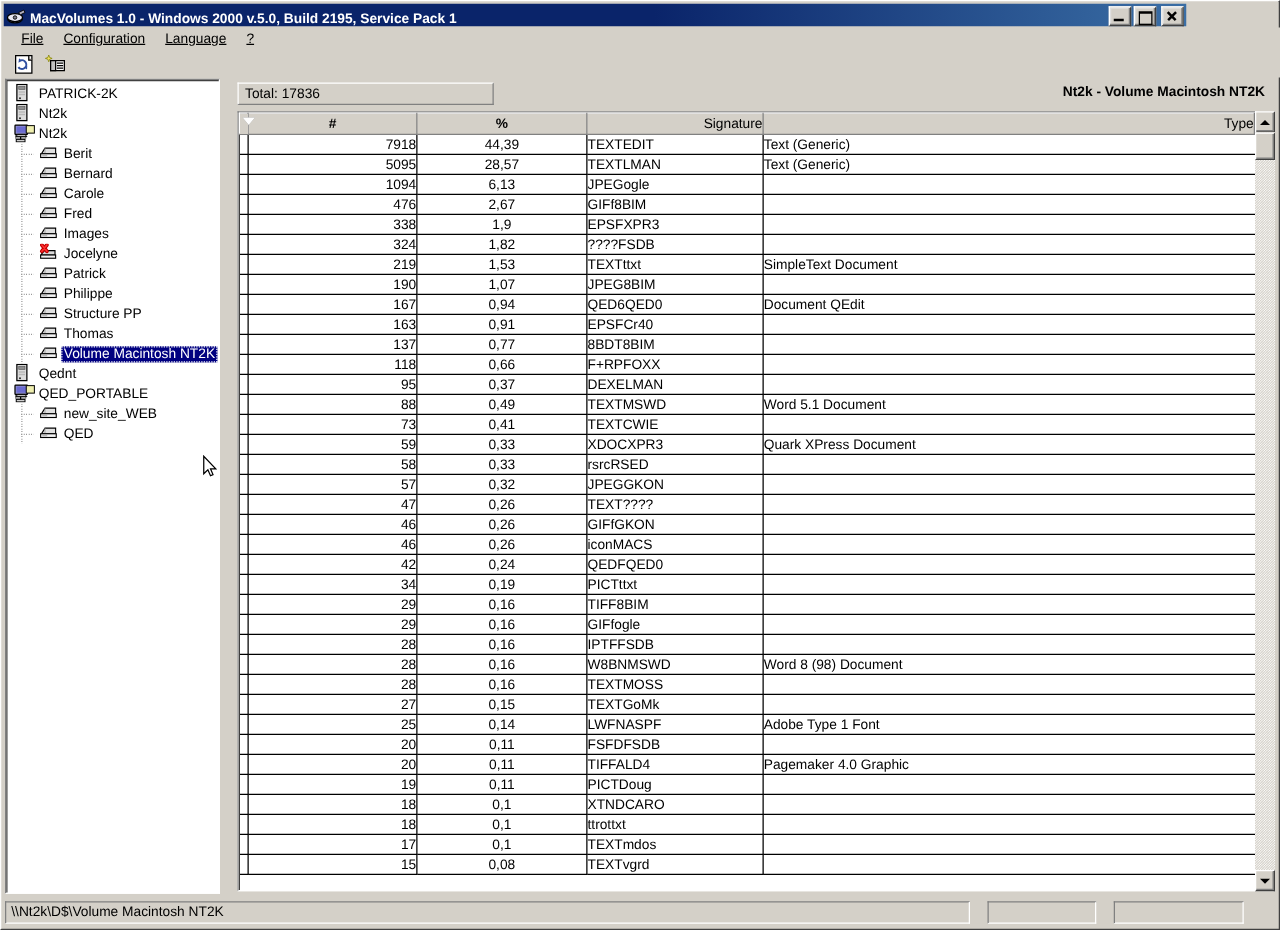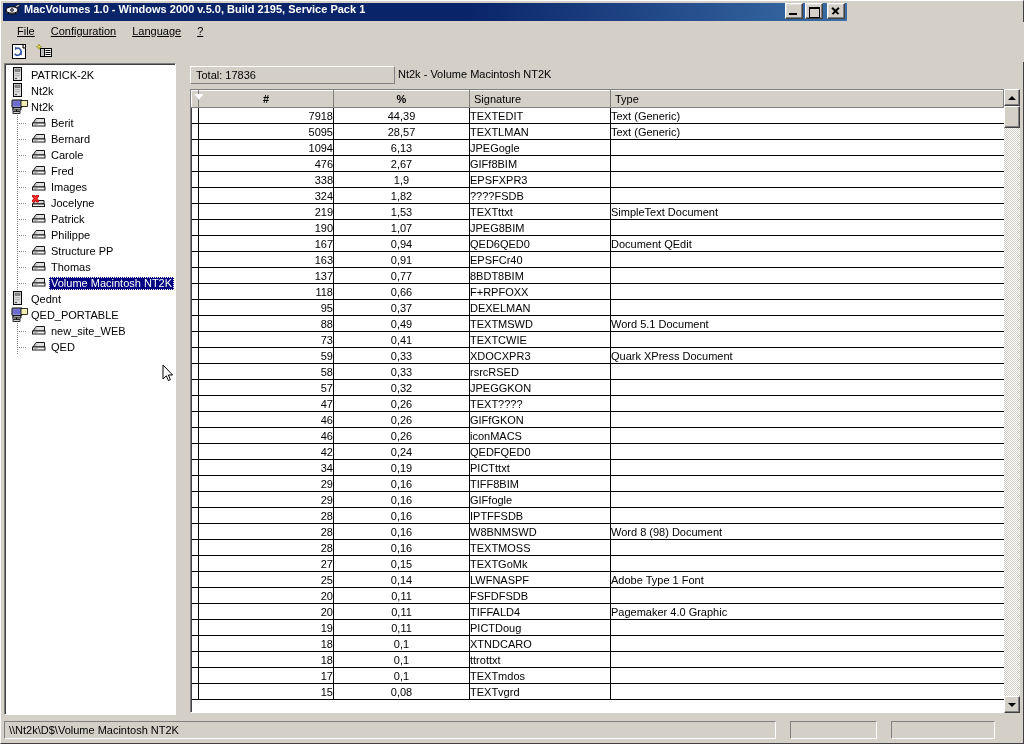--- a/index.html
+++ b/index.html
@@ -9,23 +9,23 @@
     font-family:"Liberation Sans","DejaVu Sans",sans-serif;
     font-size:11px;color:#000;
     -webkit-font-smoothing:none;
   }
   .app{position:relative;width:1024px;height:744px;box-sizing:border-box;
        border:1px solid #fff;border-right-color:#404040;border-bottom-color:#404040;
        background:#d4d0c8;}
 
   
   .titlebar{
-    position:absolute;left:2px;top:2px;width:844px;height:18px;
+    position:absolute;left:2px;top:2px;width:946px;height:18px;
     background:linear-gradient(to right,#0a246a 0%,#0a246a 55%,#3a6ea5 100%);
-    display:flex;align-items:flex-start;
+    display:flex;align-items:flex-end;
   }
   .title-icon{width:16px;height:14px;margin:0 3px 0 2px;position:relative;flex:0 0 auto;}
   .title-text{color:#fff;font-weight:bold;font-size:11px;white-space:nowrap;
               letter-spacing:0px;flex:1 1 auto;overflow:hidden;}
   .tbtns{display:flex;gap:2px;margin-right:2px;flex:0 0 auto;}
   .tbtn{width:16px;height:14px;background:#d4d0c8;
         border:1px solid #fff;border-right-color:#404040;border-bottom-color:#404040;
         position:relative;box-shadow:inset -1px -1px 0 #808080, inset 1px 1px 0 #dfdfdf;}
   .tbtn i{position:absolute;background:#000;display:block;}
   .tbtn.close{margin-left:2px;}
@@ -65,36 +65,36 @@
   
   .cursor{position:absolute;left:157px;top:300px;width:12px;height:19px;z-index:60;}
 
   
   .rightpane{position:absolute;left:187px;top:62px;width:834px;height:652px;background:#d4d0c8;}
   .rp-head{position:relative;height:26px;}
   .totalbox{position:absolute;left:2px;top:3px;width:205px;height:18px;
             background:#d4d0c8;
             border:1px solid #fff;border-right-color:#808080;border-bottom-color:#808080;
             display:flex;align-items:center;padding-left:5px;box-sizing:border-box;font-size:11px;}
-  .rp-title{position:absolute;left:210px;top:5px;right:10px;text-align:left;
-            font-weight:normal;font-size:11px;color:#000;}
+  .rp-title{position:absolute;left:210px;top:5px;right:10px;text-align:right;
+            font-weight:bold;font-size:11px;color:#000;}
 
   
   .tablewrap{position:absolute;left:2px;top:26px;width:830px;height:624px;
              background:#fff;box-sizing:border-box;
              border:1px solid #808080;border-right-color:#fff;border-bottom-color:#fff;
              box-shadow:inset 1px 1px 0 #404040;overflow:hidden;}
   table.grid{border-collapse:collapse;table-layout:fixed;width:812px;position:absolute;left:0;top:0;}
   table.grid th{
     height:17px;padding:0;margin:0;background:#d4d0c8;
     border:1px solid;border-color:#fff #808080 #808080 #fff;
     font-size:11px;font-weight:normal;box-sizing:border-box;
   }
   table.grid th.c-num,table.grid th.c-pct{font-weight:bold;text-align:center;}
-  table.grid th.c-sig,table.grid th.c-type{text-align:left;padding-left:4px;}
+  table.grid th.c-sig,table.grid th.c-type{text-align:right;padding-left:4px;}
   table.grid th.c-gut{padding:0;position:relative;}
   table.grid th.c-gut .sortmark{position:absolute;left:2px;top:3px;width:0;height:0;
       border-left:5px solid transparent;border-right:5px solid transparent;border-top:6px solid #fff;
       filter:drop-shadow(0 0 0 #808080);}
   table.grid td{
     height:16px;padding:0;margin:0;font-size:11px;box-sizing:border-box;
     border-bottom:1px solid #000;background:#fff;white-space:nowrap;overflow:hidden;
   }
   td.c-gut{border-right:1px solid #000;border-bottom:1px solid #fff;background:#fff;}
   td.c-num{text-align:right;padding-right:6px;border-right:1px solid #000;}

